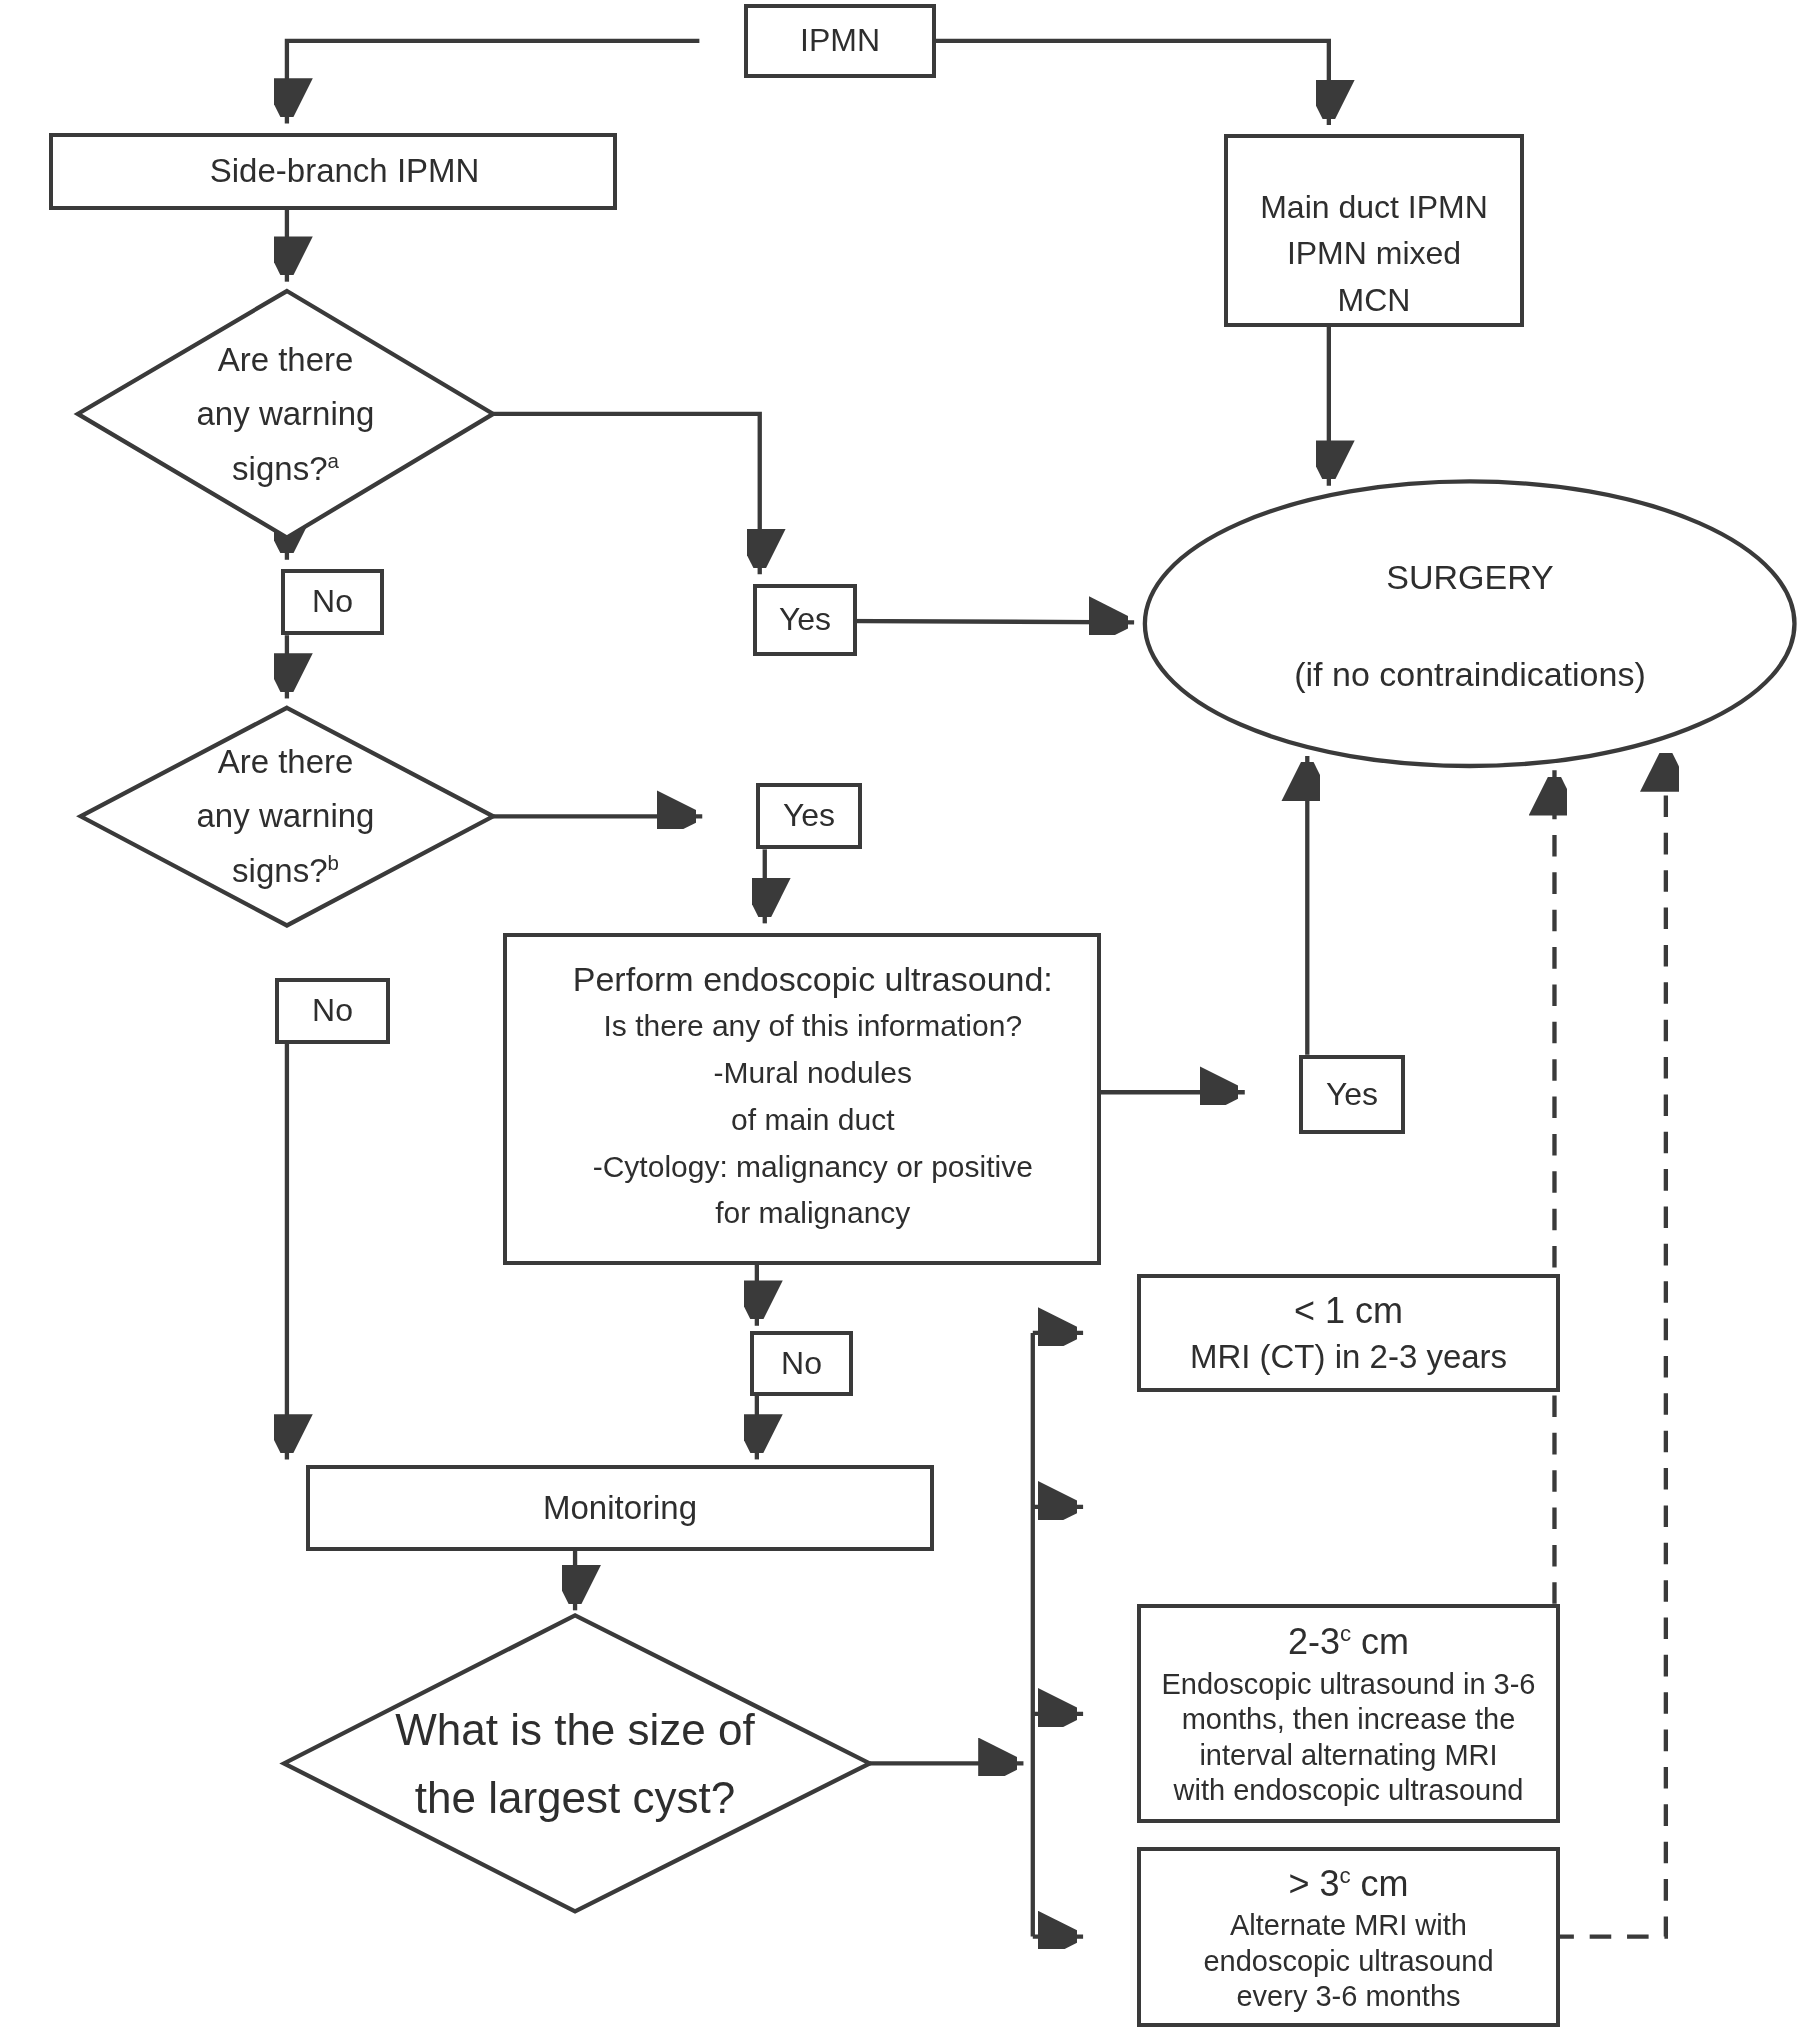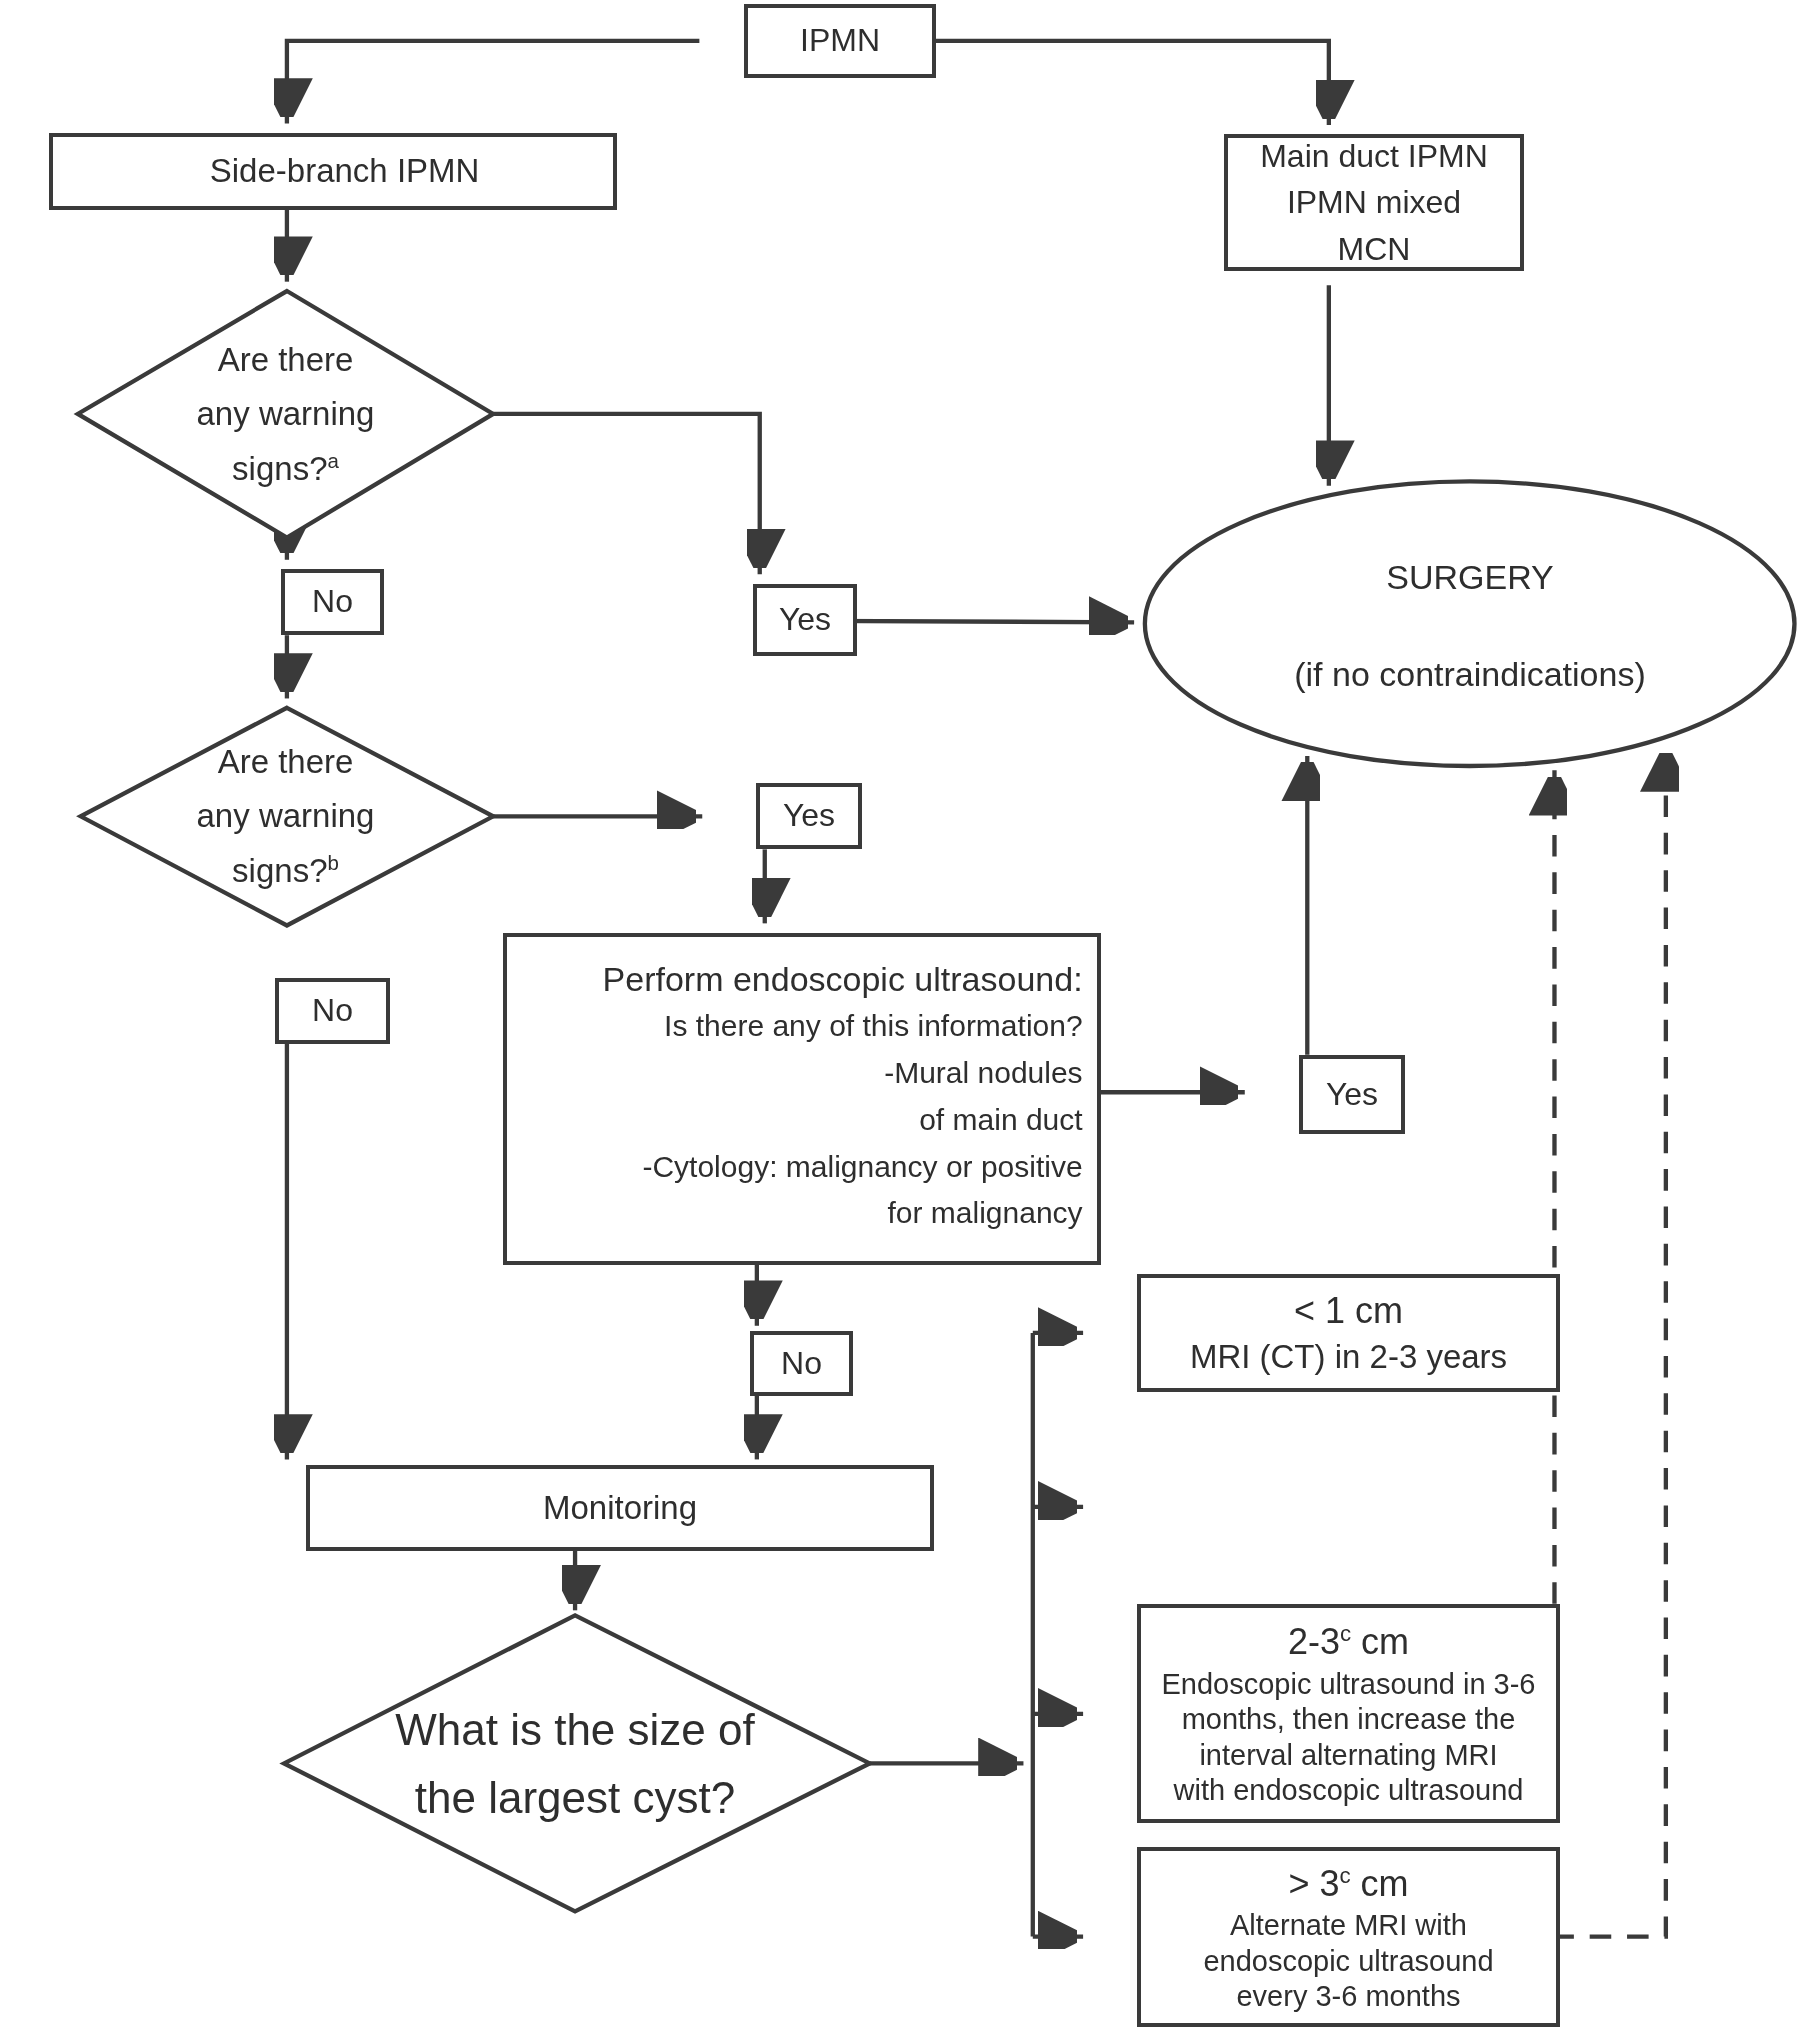--- a/index.html
+++ b/index.html
@@ -15,21 +15,21 @@
   }
   .lbl{
     position:absolute;display:flex;flex-direction:column;align-items:center;
     justify-content:center;text-align:center;
   }
   .fs44{font-size:32px;}
   .fs46{font-size:33px;}
   .diamond-text{font-size:33px;line-height:1.64;}
   .surgery-text{font-size:34px;line-height:1.3;gap:53px;}
   .endo{
-    align-items:flex-end;text-align:left;justify-content:flex-start;
+    align-items:center;text-align:left;justify-content:flex-start;
     padding:18.7px 14.4px 14.4px 36px;font-size:30px;line-height:1.56;
   }
   .endo .endo-title{font-size:34px;line-height:1.4;}
   .sizebox{padding:7.2px 5.7px;}
   .sizebox .head{font-size:36px;line-height:1.35;}
   .sizebox .bline{font-size:29px;line-height:1.22;}
   .sizebox .bline-big{font-size:33px;line-height:1.3;}
   sup{font-size:62%;vertical-align:super;line-height:0;}
 </style>
 </head>
@@ -80,21 +80,21 @@
   </svg>
 
   <div class="box fs44" style="left:699px;top:3.6px;width:192px;height:74px;">
     <div>IPMN</div>
   </div>
 
   <div class="box fs46" style="left:3.6px;top:133px;width:568px;height:77px;padding-left:24px;">
     <div>Side-branch IPMN</div>
   </div>
 
-  <div class="box fs44" style="left:1179px;top:134px;width:300px;height:137px;line-height:1.45;">
+  <div class="box fs44" style="left:1179px;top:134px;width:300px;height:193px;line-height:1.45;justify-content:flex-end;">
     <div>Main duct IPMN</div>
     <div>IPMN mixed</div>
     <div>MCN</div>
   </div>
 
   <div class="lbl diamond-text" style="left:113px;top:318px;width:345px;height:193px;">
     <div>Are there</div>
     <div>any warning</div>
     <div><span>signs?</span><sup>a</sup></div>
   </div>

